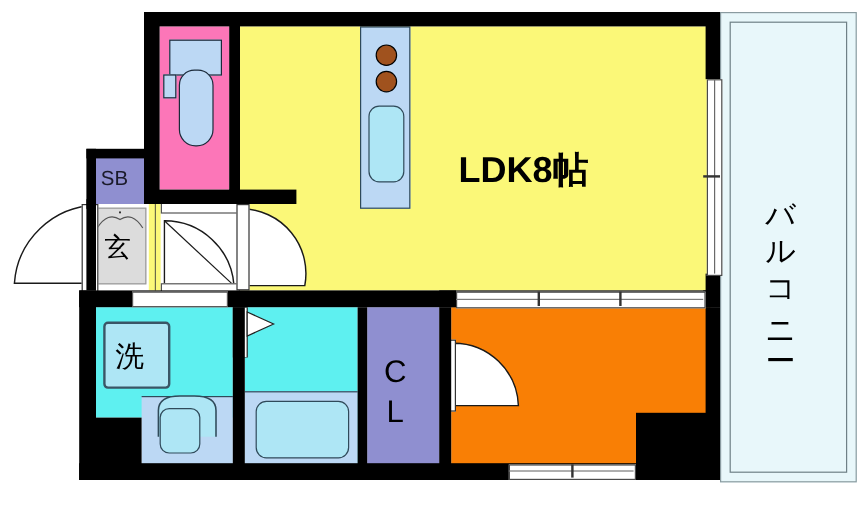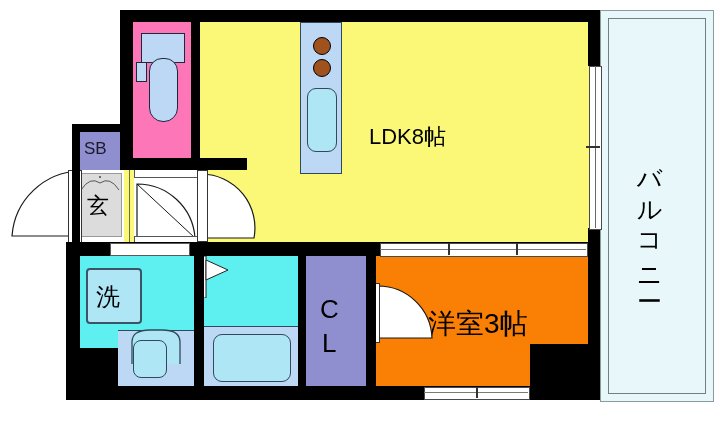--- a/index.html
+++ b/index.html
@@ -14,21 +14,21 @@
 </head>
 <body>
 
 <div id="plan">
 
   <div class="abs" style="left:600px;top:10px;width:112px;height:390px;background:#e8f7fa;border:1px solid #8a9ba0;"></div>
   <div class="abs" style="left:608px;top:18px;width:96px;height:374px;border:1px solid #6f8086;"></div>
   <div class="lbl vlbl" style="left:634px;top:150px;font-size:25px;font-weight:normal;">バルコニー</div>
 
   <div class="abs" style="left:200px;top:22px;width:400px;height:220px;background:#fbf878;"></div>
-  <div class="lbl" style="left:369px;top:122px;font-size:22px;font-weight:normal;">LDK8帖</div>
+  <div class="lbl" style="left:382px;top:122px;font-size:30px;font-weight:bold;">LDK8帖</div>
 
   <div class="abs thin" style="left:300px;top:22px;width:42px;height:152px;background:#bcd8f4;border:1px solid #2f4a5a;"></div>
   <div class="abs" style="left:313px;top:37px;width:16px;height:16px;border-radius:50%;background:#a0521e;border:1px solid #000;"></div>
   <div class="abs" style="left:313px;top:59px;width:16px;height:16px;border-radius:50%;background:#a0521e;border:1px solid #000;"></div>
   <div class="abs" style="left:307px;top:88px;width:28px;height:62px;border-radius:9px;background:#aee6f5;border:1px solid #2f4a5a;"></div>
 
   <div class="abs" style="left:133px;top:22px;width:58px;height:136px;background:#fc76b8;"></div>
 
   <div class="abs" style="left:141px;top:33px;width:42px;height:28px;background:#bcd8f4;border:1px solid #1b2a3a;"></div>
 
@@ -84,21 +84,20 @@
   <svg class="abs" style="left:194px;top:256px;width:36px;height:42px;" viewBox="0 0 36 42">
     <rect x="0" y="0" width="12" height="42" fill="#ffffff" stroke="#222" stroke-width="1"></rect>
     <path d="M12 4 L34 14 L12 24 Z" fill="#ffffff" stroke="#222" stroke-width="1"></path>
   </svg>
 
   <div class="abs" style="left:306px;top:256px;width:60px;height:132px;background:#8f8fd0;"></div>
   <div class="lbl" style="left:320px;top:294px;font-size:26px;font-weight:normal;">C</div>
   <div class="lbl" style="left:322px;top:328px;font-size:26px;font-weight:normal;">L</div>
 
   <div class="abs" style="left:376px;top:256px;width:216px;height:132px;background:#f97f05;"></div>
-  <div class="lbl" style="left:428px;top:305px;font-size:28px;font-weight:normal;">洋室3帖</div>
 
   <svg class="abs" style="left:376px;top:284px;width:58px;height:56px;" viewBox="0 0 58 56">
     <path d="M2 2 A54 54 0 0 1 56 54 L2 54 Z" fill="#ffffff" stroke="#1a1a1a" stroke-width="1.2"></path>
   </svg>
   <div class="abs" style="left:367px;top:283px;width:11px;height:58px;background:#ffffff;border:1px solid #333;"></div>
 
   <div class="abs wall" style="left:120px;top:10px;width:480px;height:12px;"></div>
 
   <div class="abs wall" style="left:120px;top:10px;width:13px;height:160px;"></div>
 

